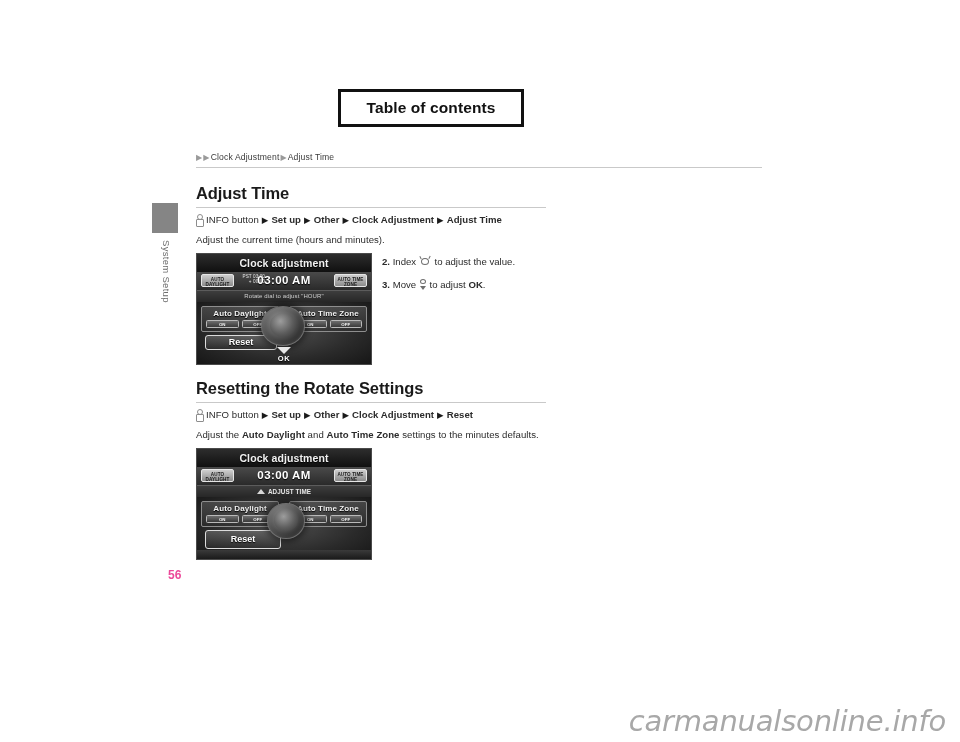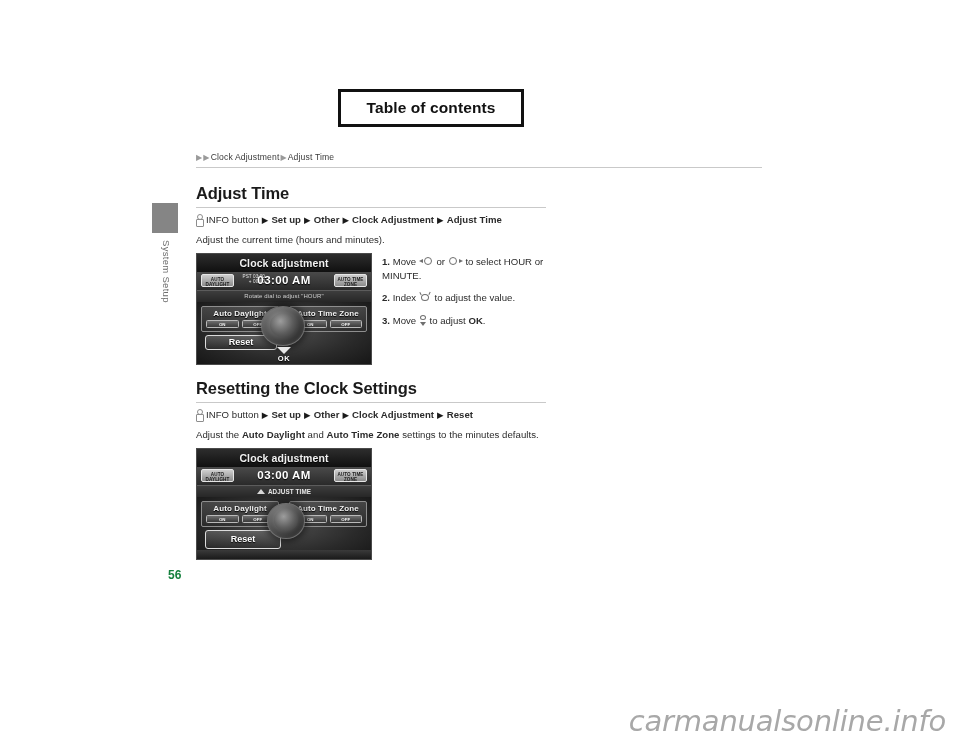--- a/index.html
+++ b/index.html
@@ -463,21 +463,21 @@
     background: linear-gradient(#3a3a3a, #1b1b1b);
   }
 
   
   #page-number {
     position: absolute;
     left: 168px;
     top: 568px;
     font-size: 12px;
     font-weight: bold;
-    color: #15803d;
+    color: #ec4899;
   }
 
   
   #watermark {
     position: absolute;
     right: 14px;
     bottom: 4px;
     font-size: 29px;
     color: #a8a8a8;
     letter-spacing: -.2px;
@@ -555,47 +555,39 @@
           <div class="dial" style="left:64px; top:4px; width:44px; height:40px;"></div>
 
           <div class="ok-zone">
             <div class="ok-arrow"></div>
             <div class="ok-text">OK</div>
           </div>
         </div>
       </div>
 
       <div class="steps">
-        <div class="step">
-          <span class="num">1.</span>
-          <span>Move</span>
-          <span class="jg left"><span class="arw"></span><span class="ring"></span></span>
-          <span>or</span>
-          <span class="jg right"><span class="ring"></span><span class="arw"></span></span>
-          <span>to select HOUR or MINUTE.</span>
-        </div>
         <div class="step">
           <span class="num">2.</span>
           <span>Index</span>
           <span class="rg"><span class="tick l"></span><span class="tick r"></span><span class="ring"></span></span>
           <span>to adjust the value.</span>
         </div>
         <div class="step">
           <span class="num">3.</span>
           <span>Move</span>
           <span class="dg"><span class="ring"></span><span class="arw"></span></span>
           <span>to adjust</span>
           <b>OK</b><span>.</span>
         </div>
       </div>
     </div>
   </div>
 
   <div class="section" style="margin-top:14px;">
-    <h2 class="section-title">Resetting the Clock Settings</h2>
+    <h2 class="section-title">Resetting the Rotate Settings</h2>
     <div class="section-rule"></div>
 
     <div class="path-line">
       <span class="info-glyph"></span><span>INFO button</span><span class="pt">▶</span><b>Set up</b><span class="pt">▶</span><b>Other</b><span class="pt">▶</span><b>Clock Adjustment</b><span class="pt">▶</span><b>Reset</b>
     </div>
 
     <div class="intro"><span>Adjust the </span><b>Auto Daylight</b><span> and </span><b>Auto Time Zone</b><span> settings to the minutes defaults.</span></div>
 
     <div class="fig-row">
 

